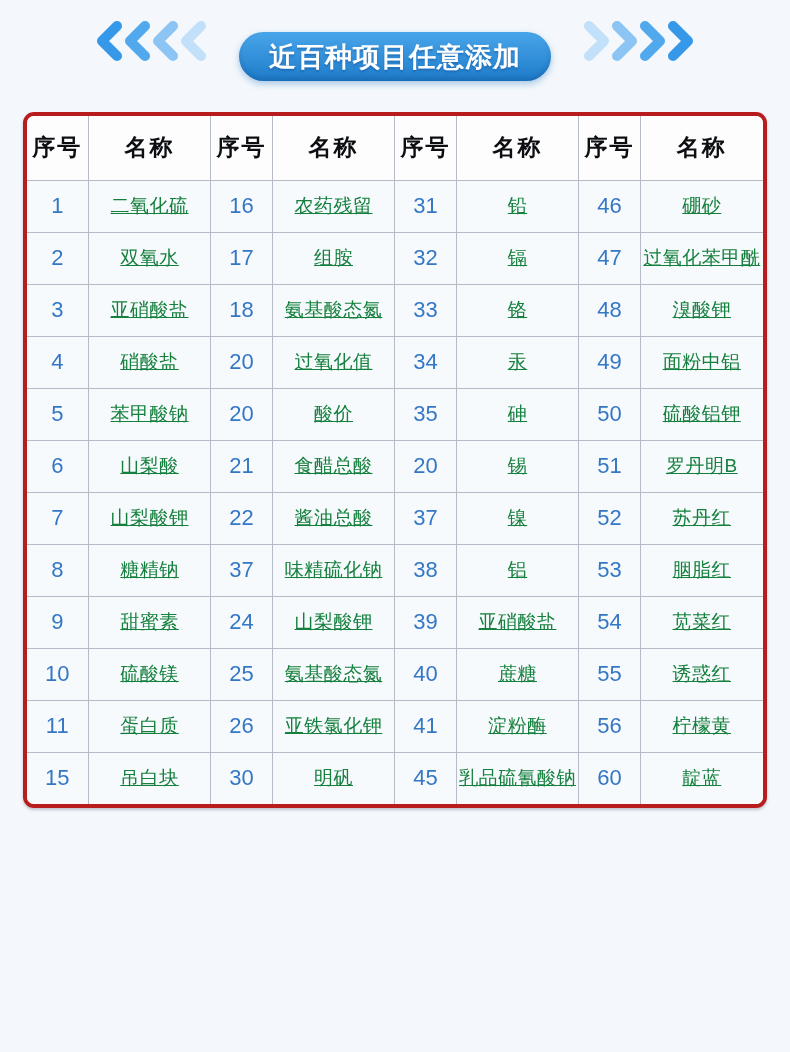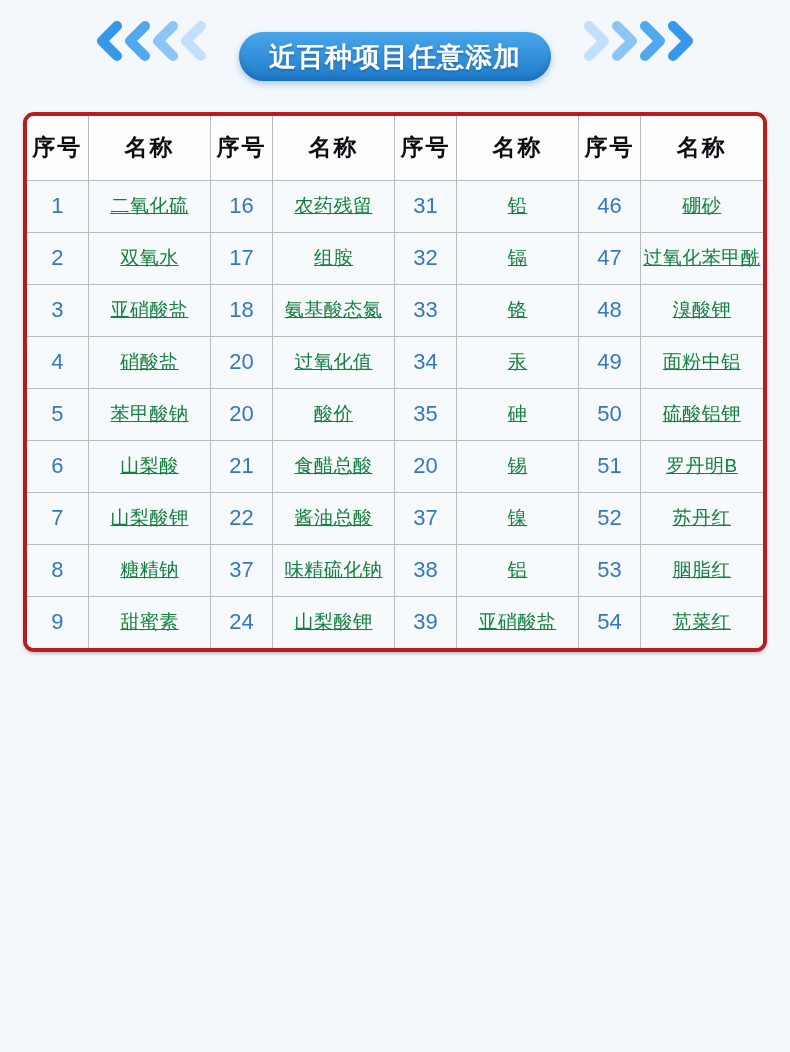--- a/index.html
+++ b/index.html
@@ -212,15 +212,45 @@
         <tr>
           <td class="num">9</td>
           <td class="name">甜蜜素</td>
           <td class="num">24</td>
           <td class="name">山梨酸钾</td>
           <td class="num">39</td>
           <td class="name">亚硝酸盐</td>
           <td class="num">54</td>
           <td class="name">苋菜红</td>
         </tr>
+        <tr>
+          <td class="num">10</td>
+          <td class="name">硫酸镁</td>
+          <td class="num">25</td>
+          <td class="name">氨基酸态氮</td>
+          <td class="num">40</td>
+          <td class="name">蔗糖</td>
+          <td class="num">55</td>
+          <td class="name">诱惑红</td>
+        </tr>
+        <tr>
+          <td class="num">11</td>
+          <td class="name">蛋白质</td>
+          <td class="num">26</td>
+          <td class="name">亚铁氯化钾</td>
+          <td class="num">41</td>
+          <td class="name">淀粉酶</td>
+          <td class="num">56</td>
+          <td class="name">柠檬黄</td>
+        </tr>
+        <tr>
+          <td class="num">15</td>
+          <td class="name">吊白块</td>
+          <td class="num">30</td>
+          <td class="name">明矾</td>
+          <td class="num">45</td>
+          <td class="name">乳品硫氰酸钠</td>
+          <td class="num">60</td>
+          <td class="name">靛蓝</td>
+        </tr>
       </tbody>
   </table>
 </div>
 
 </body></html>

